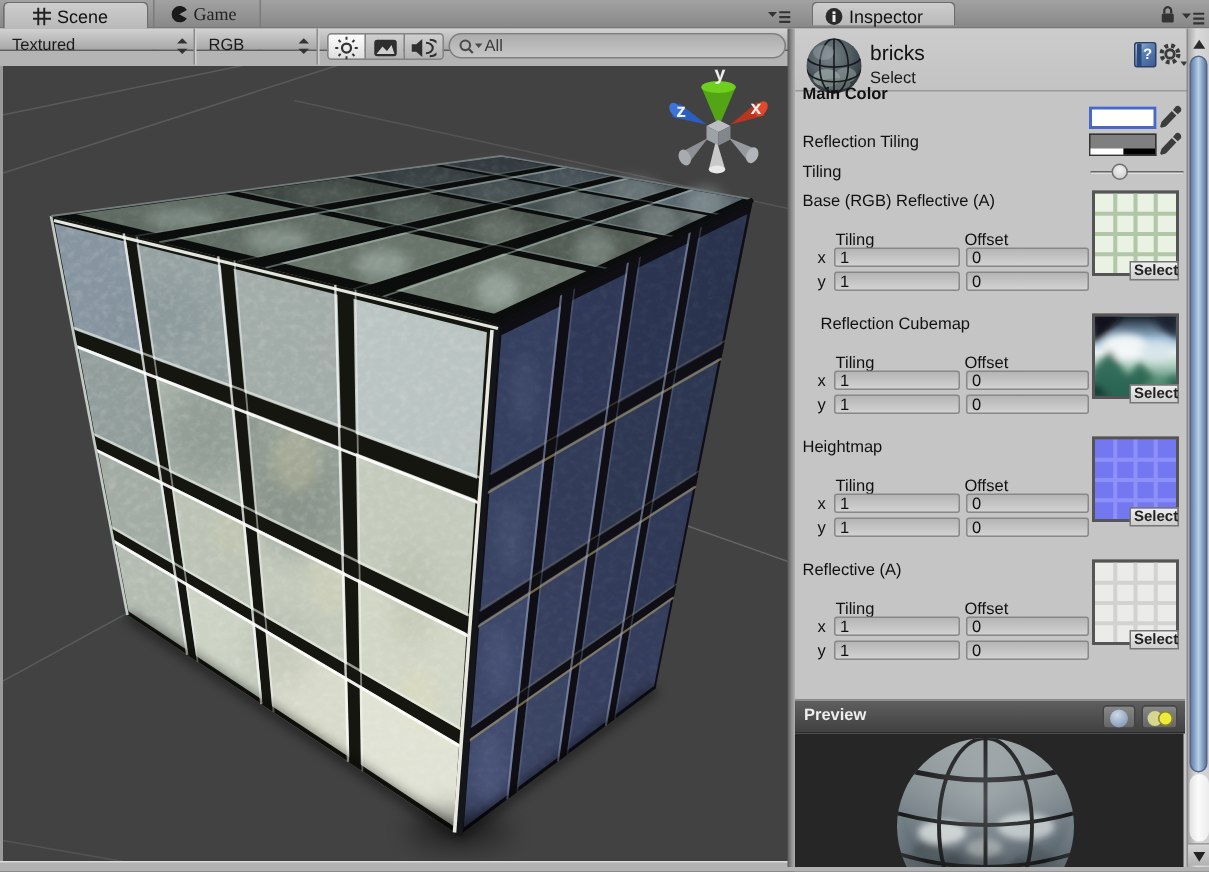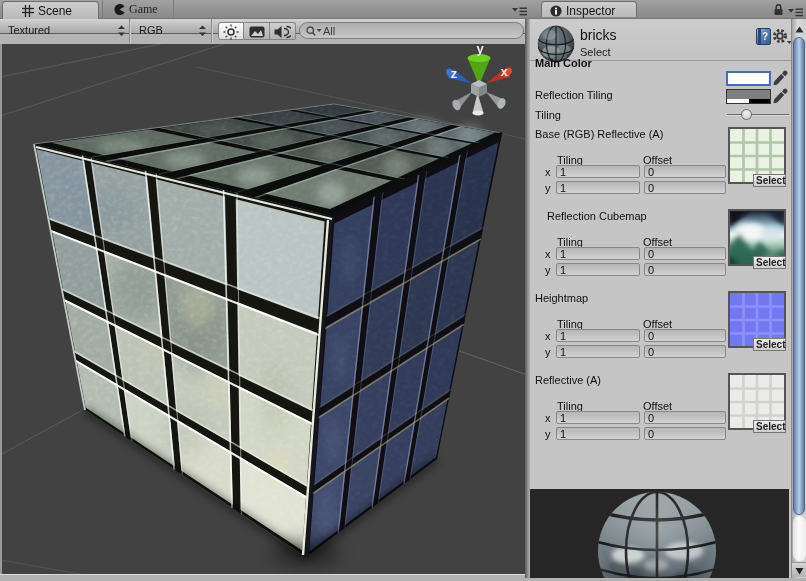--- a/index.html
+++ b/index.html
@@ -514,20 +514,30 @@
           <line x1="27.0" y1="0" x2="27.0" y2="53"></line>
           <line x1="0" y1="27.0" x2="54" y2="27.0"></line>
           <line x1="40.5" y1="0" x2="40.5" y2="53"></line>
           <line x1="0" y1="40.5" x2="54" y2="40.5"></line>
         </g>
       </svg>
     </div>
 <div class="abs" style="left:223px;top:420px;width:33px;height:13px;background:linear-gradient(#efefef,#cdcdcd);border:1px solid #777;">
       <span class="abs" style="left:2px;top:0px;font-size:10px;font-weight:bold;color:#222;">Select</span>
     </div>
+<div class="abs" style="left:0;top:466px;width:260px;height:23px;background:linear-gradient(#5f5f5f,#414141);border-top:1px solid #8a8a8a;border-bottom:1px solid #2a2a2a;">
+ <span class="abs" style="left:6px;top:4px;font-size:11px;font-weight:bold;color:#eee;">Preview</span>
+ <div class="abs" style="left:205px;top:3px;width:22px;height:16px;background:linear-gradient(#888,#666);border:1px solid #444;border-radius:3px;">
+  <div class="abs" style="left:4px;top:2px;width:12px;height:12px;border-radius:50%;background:radial-gradient(circle at 40% 30%,#cdd9e8,#7288a8);"></div>
+ </div>
+ <div class="abs" style="left:231px;top:3px;width:24px;height:16px;background:linear-gradient(#888,#666);border:1px solid #444;border-radius:3px;">
+  <div class="abs" style="left:3px;top:3px;width:10px;height:10px;border-radius:50%;background:#d6d690;"></div>
+  <div class="abs" style="left:10px;top:3px;width:10px;height:10px;border-radius:50%;background:#ece93f;border:1px solid #8a8820;"></div>
+ </div>
+</div>
 <div class="abs" style="left:0;top:489px;width:259px;height:89px;background:#262626;overflow:hidden;">
 <svg class="abs" style="left:66px;top:2px;" width="122" height="120" viewBox="0 0 122 120">
  <defs>
           <linearGradient id="psp" x1="0" y1="0" x2="0" y2="1">
             <stop offset="0" stop-color="#9aa2a4"></stop>
             <stop offset="0.3" stop-color="#848f93"></stop>
             <stop offset="0.55" stop-color="#68747c"></stop>
             <stop offset="0.8" stop-color="#46505a"></stop>
             <stop offset="1" stop-color="#2e353c"></stop>
           </linearGradient>

